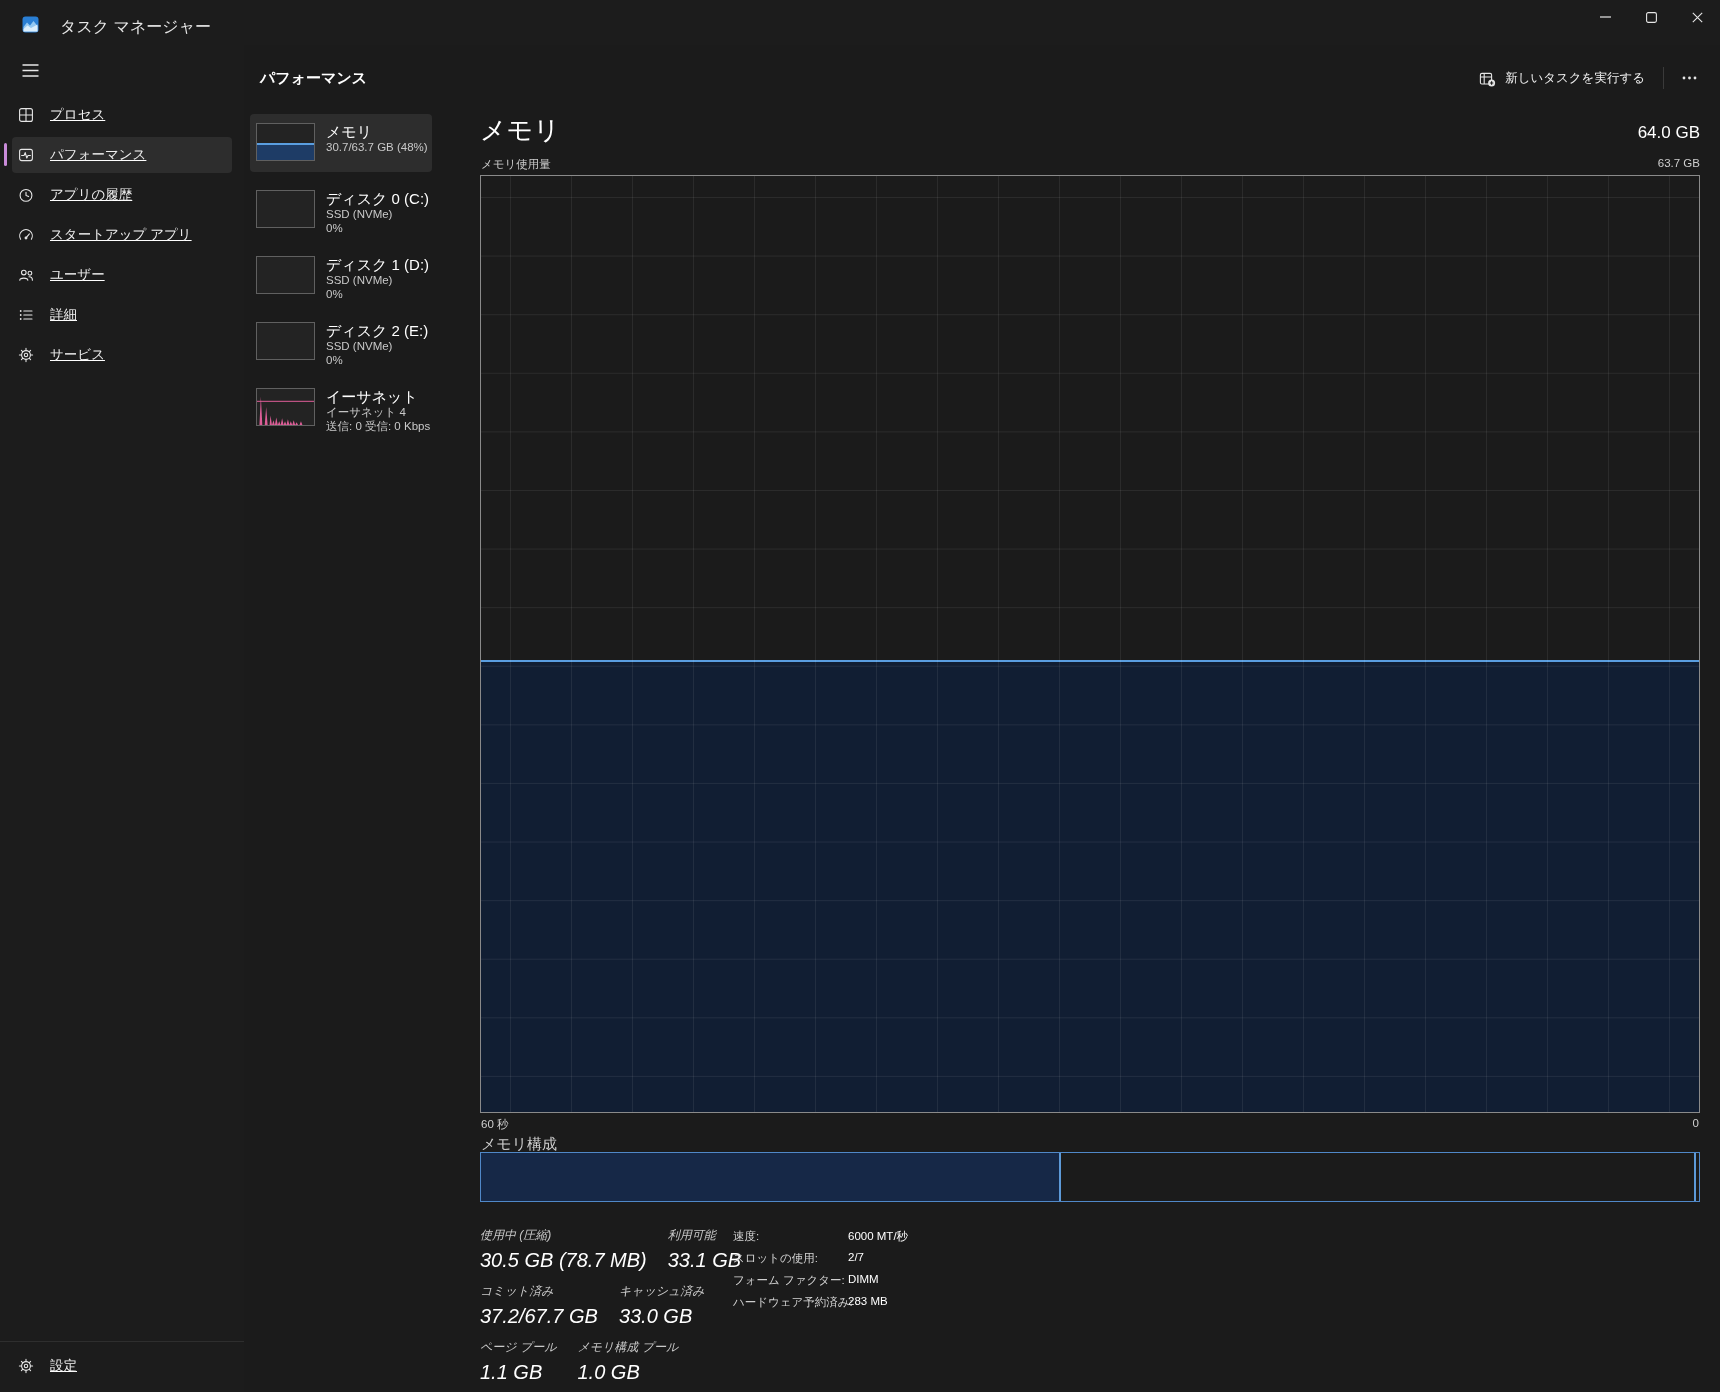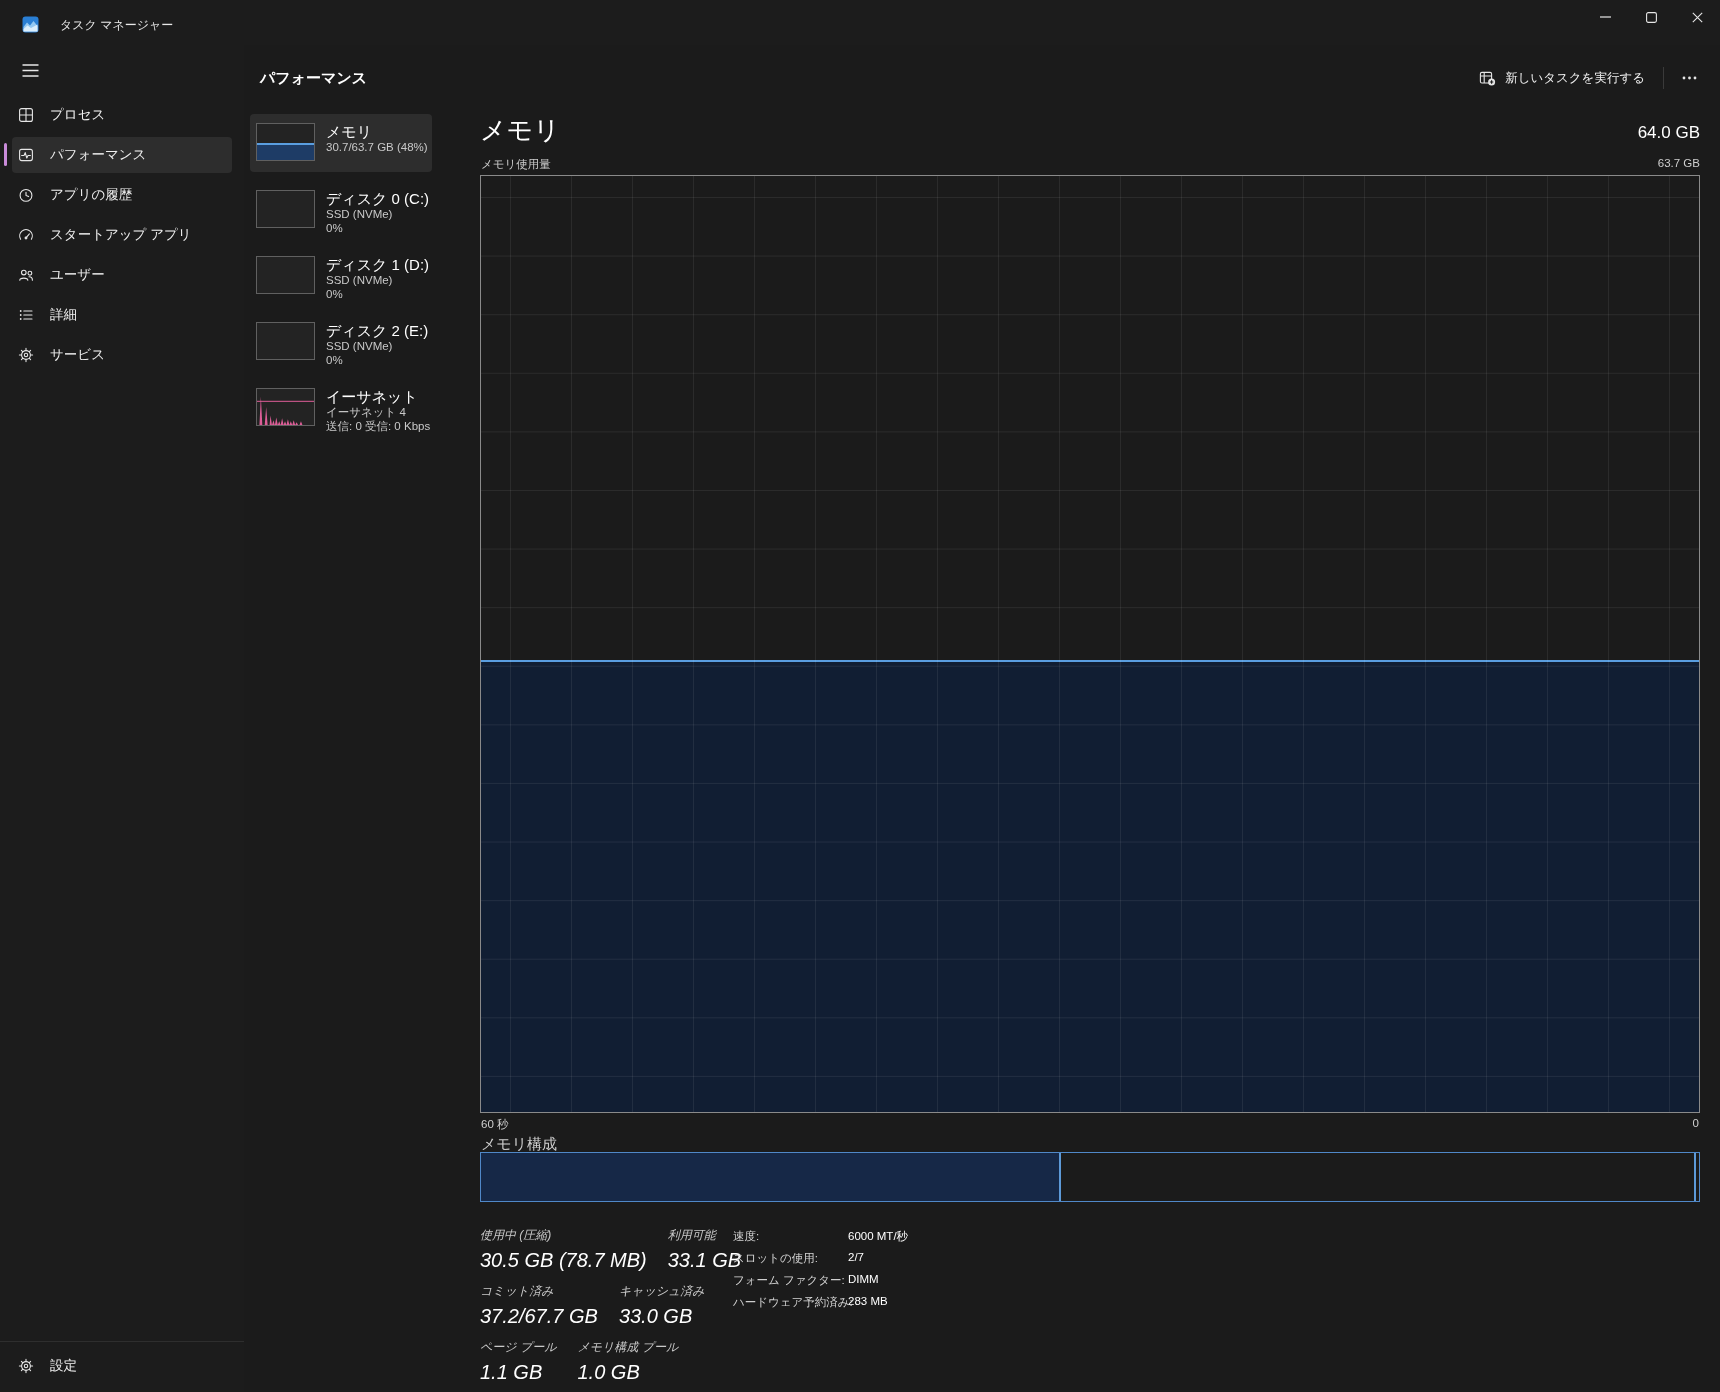--- a/index.html
+++ b/index.html
@@ -6,39 +6,39 @@
   *{box-sizing:border-box;}
   .window{
     position:relative;width:1720px;height:1392px;overflow:hidden;
     background:#1c1c1c;color:#fff;
     font-family:"Liberation Sans","DejaVu Sans",sans-serif;
     -webkit-font-smoothing:antialiased;
   }
   
   .titlebar{position:absolute;left:0;top:0;right:0;height:45px;}
   .app-icon{position:absolute;left:22px;top:16px;width:17px;height:17px;}
-  .app-title{position:absolute;left:60px;top:17px;font-size:12px;color:#e8e8e8;}
+  .app-title{position:absolute;left:60px;top:17px;font-size:16px;color:#e8e8e8;}
   .caption-btns{position:absolute;right:0;top:0;display:flex;}
   .caption-btn{width:46px;height:34px;display:flex;align-items:center;justify-content:center;color:#e6e6e6;}
   
-  .sidebar{position:absolute;left:0;top:45px;bottom:0;width:244px;display:flex;flex-direction:column;}
+  .sidebar{position:absolute;left:0;top:45px;bottom:0;width:244px;display:flex;flex-direction:column;text-decoration:underline;}
   .hamburger{margin:8px 12px 10px 12px;width:36px;height:34px;border-radius:4px;display:flex;align-items:center;justify-content:center;}
   .nav{display:flex;flex-direction:column;gap:4px;}
   .nav-item{position:relative;height:36px;margin:0 12px;border-radius:4px;display:flex;align-items:center;padding-left:6px;}
   .nav-item .nicon{width:16px;height:16px;margin-right:16px;flex:0 0 16px;display:flex;}
   .nav-item .nlabel{font-size:13.5px;color:#f0f0f0;white-space:nowrap;}
   .nav-item.selected{background:#2d2d2d;}
   .sel-pill{position:absolute;left:-8px;top:6px;width:3px;height:23px;border-radius:2px;background:var(--accent_pill,#c98bd9);}
   .sidebar-spacer{flex:1;}
   .settings-area{border-top:1px solid #2e2e2e;padding:6px 0 8px 0;}
   
   .main{position:absolute;left:244px;top:45px;right:0;bottom:0;background:#1b1b1b;}
   .page-title{position:absolute;left:16px;top:24px;font-size:15px;font-weight:700;color:#fff;}
   .header-actions{position:absolute;right:14px;top:18px;display:flex;align-items:center;height:30px;}
-  .run-task{display:flex;align-items:flex-start;gap:9px;padding:6px 10px;border-radius:4px;font-size:12.5px;color:#f0f0f0;}
+  .run-task{display:flex;align-items:flex-end;gap:9px;padding:6px 10px;border-radius:4px;font-size:12.5px;color:#f0f0f0;}
   .hdr-divider{width:1px;height:22px;background:#3a3a3a;margin:0 8px;}
   .more-btn{width:34px;height:28px;border-radius:4px;display:flex;align-items:center;justify-content:center;}
   
   .perf-list{position:absolute;left:6px;top:69px;width:182px;}
   .perf-row{display:flex;border-radius:4px;padding:9px 0 0 6px;}
   .perf-row.two{height:58px;}
   .perf-row.three{height:66px;padding-top:12px;}
   .perf-row.selected{background:#2d2d2d;}
   .perf-row.gap-top{margin-top:6px;}
   .minichart{width:59px;height:38px;background:#232323;border:1px solid #606060;position:relative;margin-right:11px;flex:0 0 59px;overflow:hidden;}

